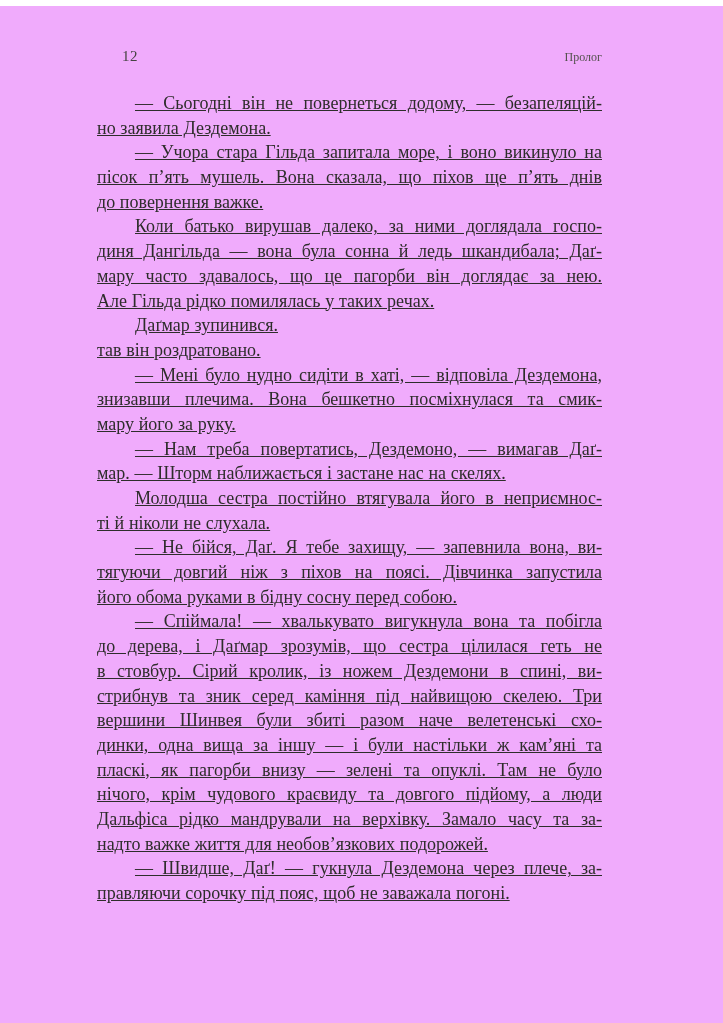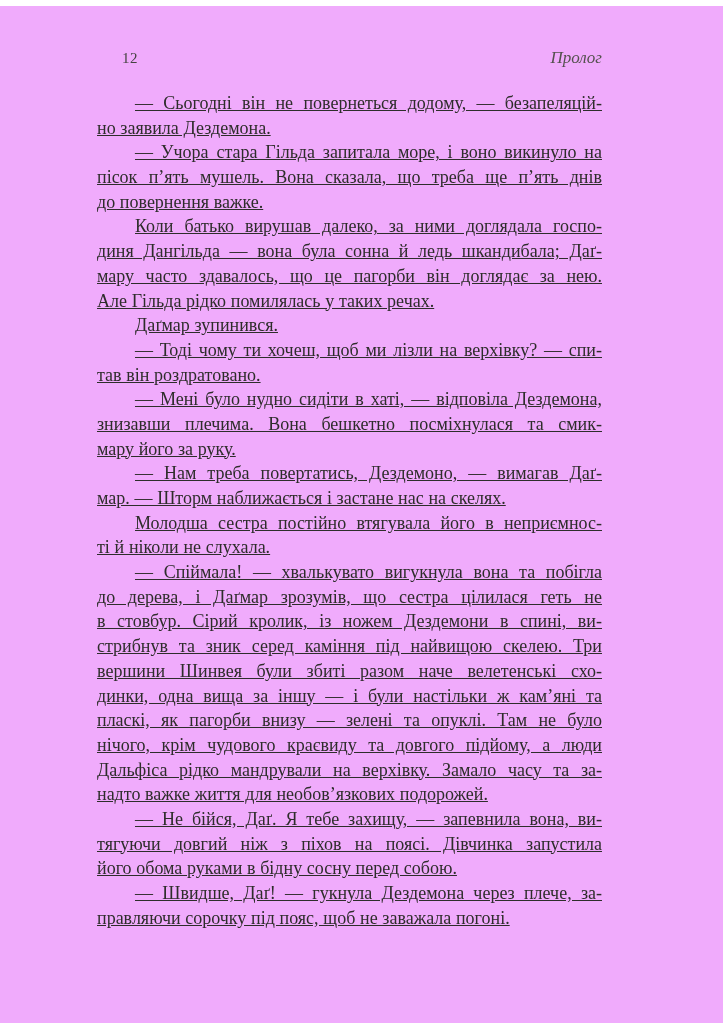--- a/index.html
+++ b/index.html
@@ -28,22 +28,21 @@
     justify-content: space-between;
     align-items: baseline;
   }
   .page-number {
     font-size: 15px;
     letter-spacing: 0.5px;
     padding-left: 25px;
     color: #454341;
   }
   .running-title {
-    font-style: italic;
-    font-size: 17px;
+    font-size: 12px;
     color: #54514e;
   }
   .text-block {
     position: absolute;
     left: 97px;
     top: 85px;
     width: 505px;
     font-size: 18px;
     line-height: 24.7px;
     color: #2e2d2b;
@@ -74,64 +73,63 @@
     <span class="page-number">12</span>
     <span class="running-title">Пролог</span>
   </div>
   <div class="text-block" style="color: rgb(46, 45, 43);">
       <div class="para">
         <div class="line first">— Сьогодні він не повернеться додому, — безапеляцій-</div>
         <div class="line last">но заявила Дездемона.</div>
       </div>
       <div class="para">
         <div class="line first">— Учора стара Гільда запитала море, і воно викинуло на</div>
-        <div class="line">пісок п’ять мушель. Вона сказала, що треба ще п’ять днів</div>
+        <div class="line">пісок п’ять мушель. Вона сказала, що піхов ще п’ять днів</div>
         <div class="line last">до повернення важке.</div>
       </div>
       <div class="para">
         <div class="line first">Коли батько вирушав далеко, за ними доглядала госпо-</div>
         <div class="line">диня Дангільда — вона була сонна й ледь шкандибала; Даґ-</div>
         <div class="line">мару часто здавалось, що це пагорби він доглядає за нею.</div>
         <div class="line last">Але Гільда рідко помилялась у таких речах.</div>
       </div>
       <div class="para">
         <div class="line first last">Даґмар зупинився.</div>
       </div>
       <div class="para">
-        <div class="line first">— Тоді чому ти хочеш, щоб ми лізли на верхівку? — спи-</div>
         <div class="line last">тав він роздратовано.</div>
       </div>
       <div class="para">
         <div class="line first">— Мені було нудно сидіти в хаті, — відповіла Дездемона,</div>
         <div class="line">знизавши плечима. Вона бешкетно посміхнулася та смик-</div>
         <div class="line last">мару його за руку.</div>
       </div>
       <div class="para">
         <div class="line first">— Нам треба повертатись, Дездемоно, — вимагав Даґ-</div>
         <div class="line last">мар. — Шторм наближається і застане нас на скелях.</div>
       </div>
       <div class="para">
         <div class="line first">Молодша сестра постійно втягувала його в неприємнос-</div>
         <div class="line last">ті й ніколи не слухала.</div>
       </div>
       <div class="para">
+        <div class="line first">— Не бійся, Даґ. Я тебе захищу, — запевнила вона, ви-</div>
+        <div class="line">тягуючи довгий ніж з піхов на поясі. Дівчинка запустила</div>
+        <div class="line last">його обома руками в бідну сосну перед собою.</div>
+      </div>
+      <div class="para">
         <div class="line first">— Спіймала! — хвалькувато вигукнула вона та побігла</div>
         <div class="line">до дерева, і Даґмар зрозумів, що сестра цілилася геть не</div>
         <div class="line">в стовбур. Сірий кролик, із ножем Дездемони в спині, ви-</div>
         <div class="line">стрибнув та зник серед каміння під найвищою скелею. Три</div>
         <div class="line">вершини Шинвея були збиті разом наче велетенські схо-</div>
         <div class="line">динки, одна вища за іншу — і були настільки ж кам’яні та</div>
         <div class="line">пласкі, як пагорби внизу — зелені та опуклі. Там не було</div>
         <div class="line">нічого, крім чудового краєвиду та довгого підйому, а люди</div>
         <div class="line">Дальфіса рідко мандрували на верхівку. Замало часу та за-</div>
         <div class="line last">надто важке життя для необов’язкових подорожей.</div>
       </div>
       <div class="para">
-        <div class="line first">— Не бійся, Даґ. Я тебе захищу, — запевнила вона, ви-</div>
-        <div class="line">тягуючи довгий ніж з піхов на поясі. Дівчинка запустила</div>
-        <div class="line last">його обома руками в бідну сосну перед собою.</div>
-      </div>
-      <div class="para">
         <div class="line first">— Швидше, Даґ! — гукнула Дездемона через плече, за-</div>
         <div class="line last">правляючи сорочку під пояс, щоб не заважала погоні.</div>
       </div>
     </div>
 </div>
 
 </body></html>

